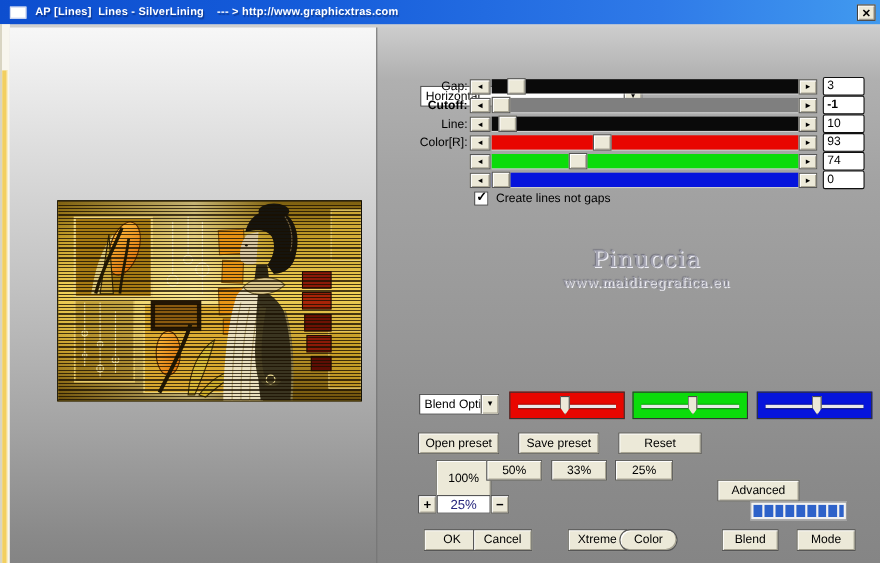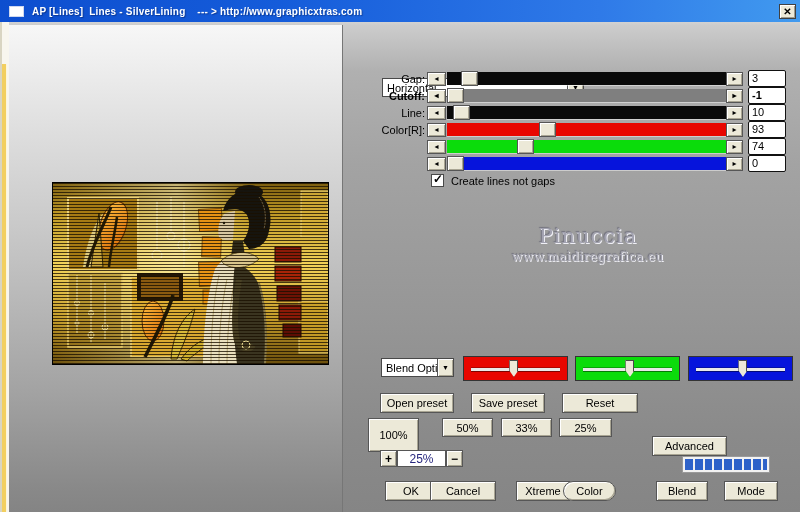--- a/index.html
+++ b/index.html
@@ -267,21 +267,21 @@
   <div class="chan" style="left: 688px; background: rgb(6, 20, 220);">
     <div class="groove"></div>
     <div class="pointer" style="left: 48%;"></div>
   </div>
 
   <div class="btn raised" style="left:380px;top:393px;width:74px;">Open preset</div>
   <div class="btn raised" style="left:471px;top:393px;width:74px;">Save preset</div>
   <div class="btn raised" style="left:562px;top:393px;width:76px;">Reset</div>
   <div class="btn raised" style="left:652px;top:393px;width:75px;margin-top:43px;">Advanced</div>
 
-  <div class="btn raised" style="left:368px;top:418px;width:51px;height:34px;text-align:center;">100%</div>
+  <div class="btn raised" style="left:396px;top:418px;width:51px;height:34px;text-align:center;">100%</div>
   <div class="btn raised" style="left:442px;top:418px;width:51px;height:19px;">50%</div>
   <div class="btn raised" style="left:501px;top:418px;width:51px;height:19px;">33%</div>
   <div class="btn raised" style="left:559px;top:418px;width:53px;height:19px;">25%</div>
 
   <div class="btn raised small-math" style="left:380px;top:450px;width:17px;height:17px;">+</div>
   <div id="zoom-value">25%</div>
   <div class="btn raised small-math" style="left:446px;top:450px;width:17px;height:17px;">−</div>
 
   <div id="progress-bar">
       <div class="prog-seg"></div>
@@ -289,19 +289,19 @@
       <div class="prog-seg"></div>
       <div class="prog-seg"></div>
       <div class="prog-seg"></div>
       <div class="prog-seg"></div>
       <div class="prog-seg"></div>
       <div class="prog-seg"></div>
       <div class="prog-seg last"></div>
     </div>
 
   <div class="btn raised" style="left:385px;top:481px;width:52px;">OK</div>
-  <div class="btn raised" style="left:430px;top:481px;width:66px;">Cancel</div>
+  <div class="btn raised" style="left:430px;top:481px;width:54px;">Cancel</div>
   <div class="btn raised" style="left:516px;top:481px;width:54px;">Xtreme</div>
   <div class="btn raised" style="left:563px;top:481px;width:53px;border-radius:10px;">Color</div>
   <div class="btn raised" style="left:656px;top:481px;width:52px;">Blend</div>
   <div class="btn raised" style="left:724px;top:481px;width:54px;">Mode</div>
 
 </div>
 
 </body></html>

